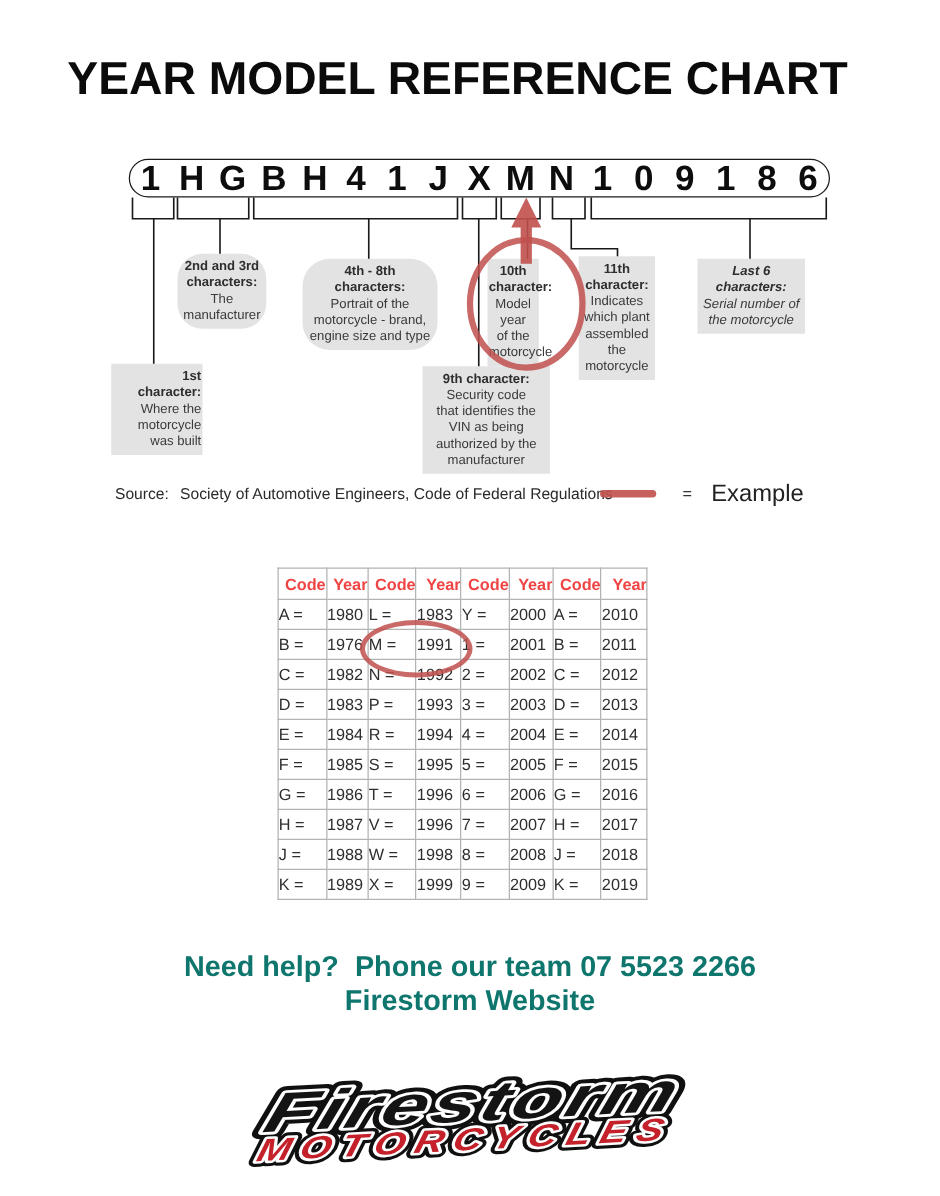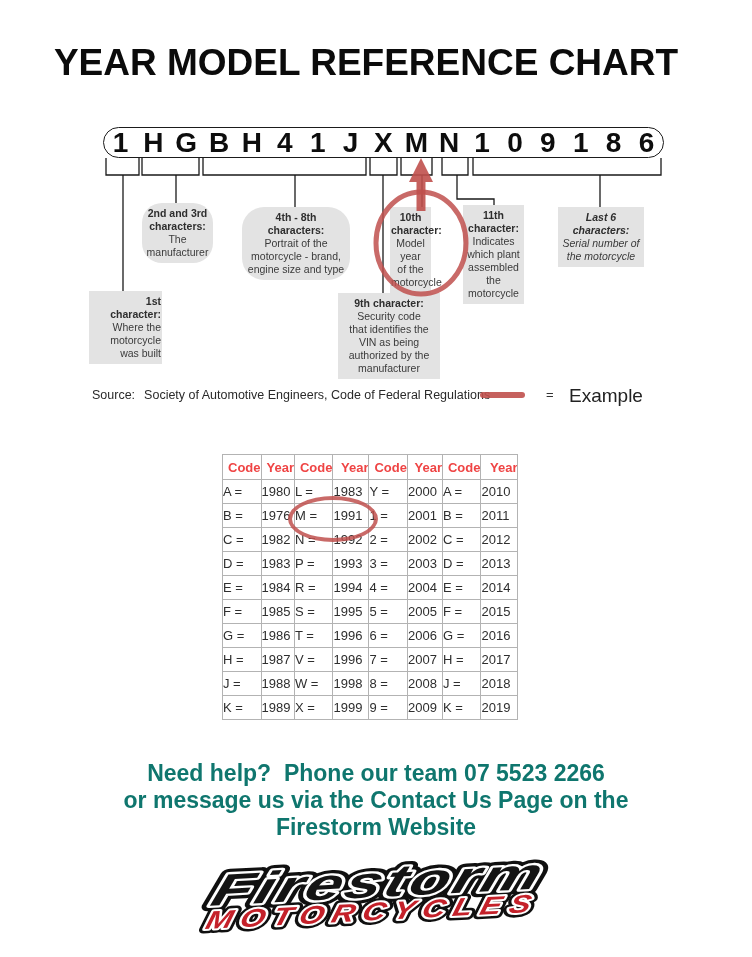--- a/index.html
+++ b/index.html
@@ -296,21 +296,20 @@
           <td class="year-cell">2009</td>
           <td class="code-cell">K =</td>
           <td class="year-cell">2019</td>
         </tr>
       </tbody>
     </table>
   <div class="table-ellipse"></div>
 
   <div class="help" id="help">
       <div class="help-line">Need help?  Phone our team 07 5523 2266</div>
-      <div class="help-line">or message us via the Contact Us Page on the</div>
       <div class="help-line">Firestorm Website</div>
     </div>
 
   <svg class="logo-svg" width="400" height="96" viewBox="0 0 400 96">
     <g transform="rotate(-3 200 48)">
       <g class="logo-fire" transform="scale(1.5 1) skewX(-14)">
         <text x="33" y="45" fill="none" stroke="#101010" stroke-width="11" stroke-linejoin="round">Firestorm</text>
       </g>
       <g class="logo-moto" transform="scale(1.28 1) skewX(-14)">
         <text x="38" y="68" fill="none" stroke="#101010" stroke-width="9" stroke-linejoin="round">MOTORCYCLES</text>

